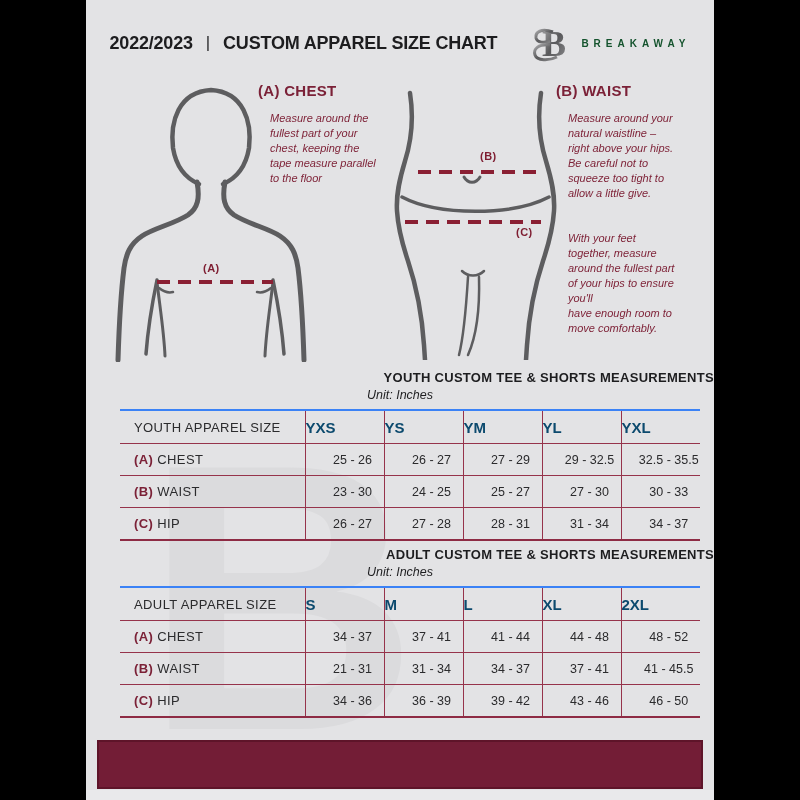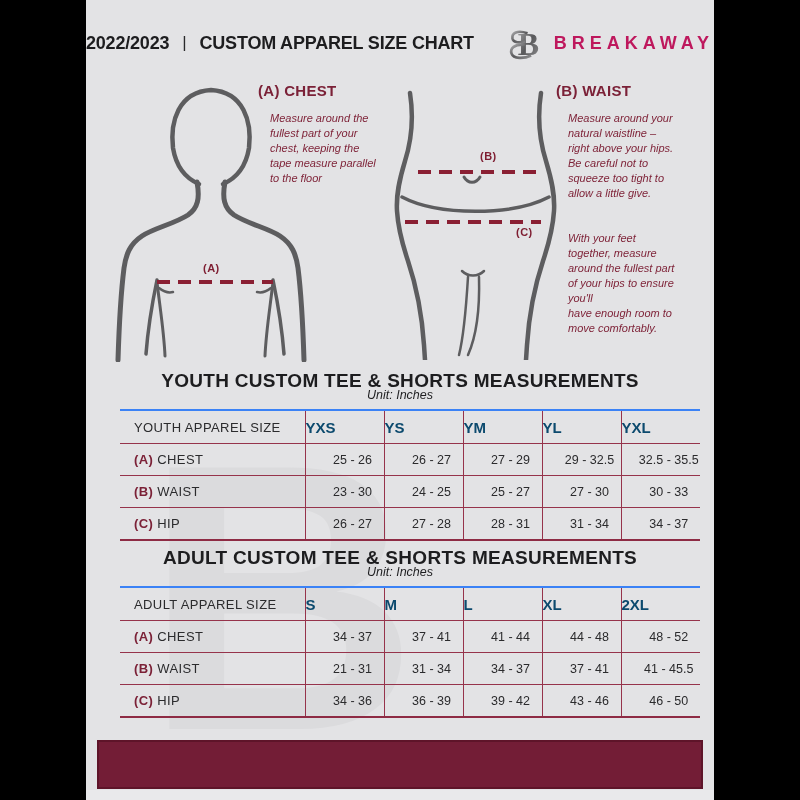--- a/index.html
+++ b/index.html
@@ -20,21 +20,21 @@
 
   
   .page-header{
     position:absolute;top:22px;left:0;width:100%;height:42px;
     display:flex;align-items:center;justify-content:center;
   }
   .hdr-text{display:flex;align-items:center;color:#1d1d1f;font-weight:bold;
     font-size:18px;letter-spacing:-0.2px;white-space:nowrap;}
   .hdr-sep{font-weight:400;color:#2a2a2c;padding:0 13px;font-size:17px;}
   .hdr-logo{margin-left:34px;margin-right:12px;}
-  .brand{font-size:18px;font-weight:bold;letter-spacing:5px;color:#be185d;}
+  .brand{font-size:10px;font-weight:bold;letter-spacing:5px;color:#14532d;}
 
   
   .instr{position:absolute;color:#7b2137;}
   .instr h3{margin:0 0 8px 0;font-size:15px;letter-spacing:0.3px;color:#7b2137;}
   .instr p{margin:12px;font-size:11px;line-height:1.36;font-style:italic;
     white-space:pre-line;color:#7f2439;}
   #instr-a{left:172px;top:82px;width:160px;}
   #instr-b{left:470px;top:82px;width:145px;}
   #instr-c{left:470px;top:219px;width:152px;}
 
@@ -44,22 +44,22 @@
   #fig-waist{left:302px;top:85px;}
   .fig-label{
     position:absolute;font-size:11px;font-weight:bold;color:#7e1d31;
     letter-spacing:0.5px;
   }
   #label-a{left:117px;top:262px;}
   #label-b{left:394px;top:150px;}
   #label-c{left:430px;top:226px;}
 
   
-  .tbl-title{position:absolute;width:100%;text-align:center;
-    font-size:19px;font-weight:bold;color:#1d1d1f;letter-spacing:0.3px;}
+  .tbl-title{position:absolute;width:100%;text-align:right;
+    font-size:13px;font-weight:bold;color:#1d1d1f;letter-spacing:0.3px;}
   .tbl-unit{position:absolute;width:100%;text-align:center;
     font-size:12.5px;font-style:italic;color:#1f1f21;}
   #youth-title{top:370px;} #youth-unit{top:388px;}
   #adult-title{top:547px;} #adult-unit{top:565px;}
   table.size-table{
     position:absolute;left:34px;width:580px;border-collapse:collapse;
     table-layout:fixed;
   }
   #youth-table{top:409px;} #adult-table{top:586px;}
   .size-table col.c-label{width:185px;}

